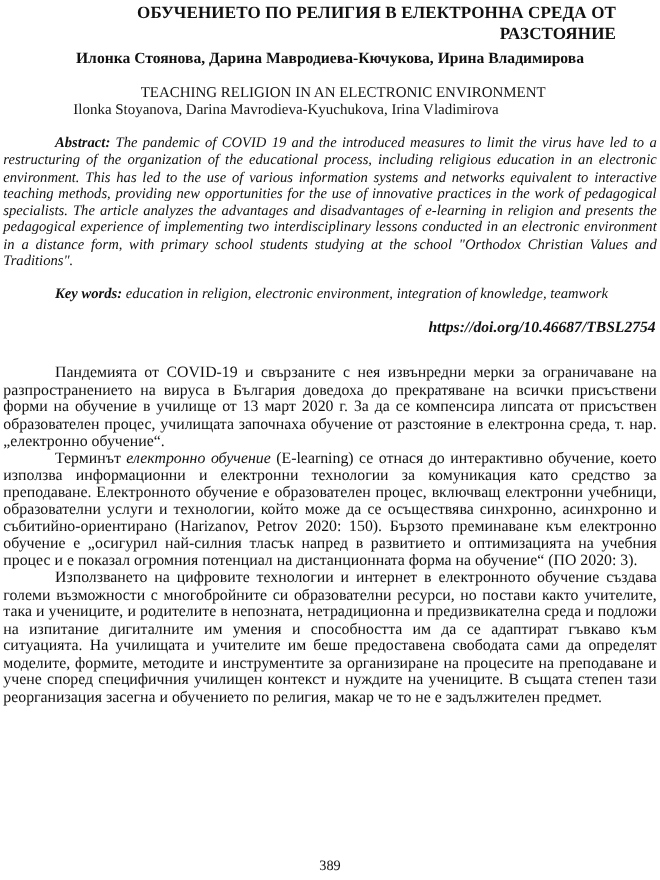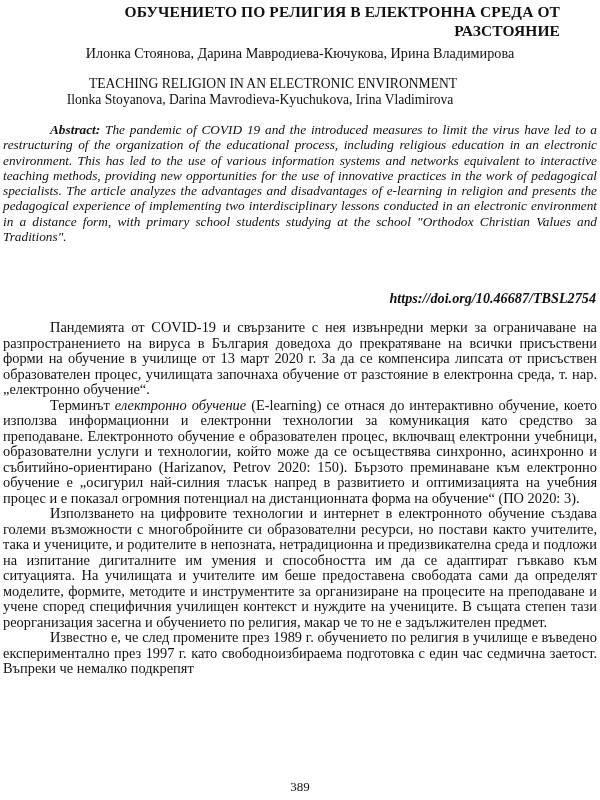--- a/index.html
+++ b/index.html
@@ -9,25 +9,25 @@
       color: #111111;
     }
     .page { position: absolute; left: 0; top: 0; width: 600px; height: 800px; }
     .title {
       position: absolute; left: 40px; width: 520px; top: 2px;
       text-align: right; font-weight: bold; font-size: 15.5px; line-height: 19px;
       letter-spacing: 0.1px;
     }
     .authors-bg {
       position: absolute; left: 0; width: 600px; top: 44px;
-      text-align: center; font-weight: normal; font-size: 14.2px; line-height: 18px;
+      text-align: center; font-weight: bold; font-size: 14.2px; line-height: 18px;
     }
     .title-en {
       position: absolute; left: 0; width: 496px; top: 76px;
-      text-align: center; font-size: 13.6px; line-height: 16px; padding-left: 25px;
+      text-align: right; font-size: 13.6px; line-height: 16px;
     }
     .authors-en {
       position: absolute; left: 0; width: 520px; top: 92px;
       text-align: center; font-size: 13.6px; line-height: 16px;
     }
     .abstract {
       position: absolute; left: 3px; width: 594px; top: 122px;
       font-style: italic; font-size: 13.3px; line-height: 15.3px;
       text-align: justify; text-indent: 47px; margin: 0;
     }
@@ -35,21 +35,21 @@
     .keywords {
       position: absolute; left: 3px; width: 594px; top: 259px;
       font-style: italic; font-size: 13.3px; line-height: 15.3px;
       text-align: justify; text-indent: 47px; margin: 0;
     }
     .doi {
       position: absolute; right: 4px; top: 290px;
       font-style: italic; font-weight: bold; font-size: 14.2px; line-height: 17px;
     }
     .body-text {
-      position: absolute; left: 3px; width: 594px; top: 320px;
+      position: absolute; left: 3px; width: 594px; top: 332px;
       font-size: 14.4px; line-height: 15.5px;
     }
     .body-text p {
       margin: 0; text-align: justify; text-indent: 47px;
     }
     .body-text i { }
     .page-num {
       position: absolute; left: 0; width: 600px; top: 779px;
       text-align: center; font-size: 13px; line-height: 16px;
     }
@@ -58,24 +58,24 @@
 <body>
 
 <div class="page">
   <div class="title">ОБУЧЕНИЕТО ПО РЕЛИГИЯ В ЕЛЕКТРОННА СРЕДА ОТ РАЗСТОЯНИЕ</div>
   <div class="authors-bg">Илонка Стоянова, Дарина Мавродиева-Кючукова, Ирина Владимирова</div>
   <div class="title-en">TEACHING RELIGION IN AN ELECTRONIC ENVIRONMENT</div>
   <div class="authors-en">Ilonka Stoyanova, Darina Mavrodieva-Kyuchukova, Irina Vladimirova</div>
 
   <p class="abstract"><b>Abstract:</b><span> The pandemic of COVID 19 and the introduced measures to limit the virus have led to a restructuring of the organization of the educational process, including religious education in an electronic environment. This has led to the use of various information systems and networks equivalent to interactive teaching methods, providing new opportunities for the use of innovative practices in the work of pedagogical specialists. The article analyzes the advantages and disadvantages of e-learning in religion and presents the pedagogical experience of implementing two interdisciplinary lessons conducted in an electronic environment in a distance form, with primary school students studying at the school "Orthodox Christian Values and Traditions".</span></p>
 
+  <p class="keywords"><b>Key words:</b><span> education in religion, electronic environment, integration of knowledge, teamwork</span></p>
 
   <div class="doi">https://doi.org/10.46687/TBSL2754</div>
 
   <div class="body-text">
     <p>Пандемията от COVID-19 и свързаните с нея извънредни мерки за ограничаване на разпространението на вируса в България доведоха до прекратяване на всички присъствени форми на обучение в училище от 13 март 2020 г. За да се компенсира липсата от присъствен образователен процес, училищата започнаха обучение от разстояние в електронна среда, т. нар. „електронно обучение“.</p>
     <p><span>Терминът </span><i>електронно обучение</i><span> (E-learning) се отнася до интерактивно обучение, което използва информационни и електронни технологии за комуникация като средство за преподаване. Електронното обучение е образователен процес, включващ електронни учебници, образователни услуги и технологии, който може да се осъществява синхронно, асинхронно и събитийно-ориентирано (Harizanov, Petrov 2020: 150). Бързото преминаване към електронно обучение е „осигурил най-силния тласък напред в развитието и оптимизацията на учебния процес и е показал огромния потенциал на дистанционната форма на обучение“ (ПО 2020: 3).</span></p>
     <p>Използването на цифровите технологии и интернет в електронното обучение създава големи възможности с многобройните си образователни ресурси, но постави както учителите, така и учениците, и родителите в непозната, нетрадиционна и предизвикателна среда и подложи на изпитание дигиталните им умения и способността им да се адаптират гъвкаво към ситуацията. На училищата и учителите им беше предоставена свободата сами да определят моделите, формите, методите и инструментите за организиране на процесите на преподаване и учене според специфичния училищен контекст и нуждите на учениците. В същата степен тази реорганизация засегна и обучението по религия, макар че то не е задължителен предмет.</p>
-    <p>Известно е, че след промените през 1989 г. обучението по религия в училище е въведено експериментално през 1997 г. като свободноизбираема подготовка с един час седмична заетост. Въпреки че немалко подкрепят</p>
   </div>
 
   <div class="page-num">389</div>
 </div>
 
 </body></html>

